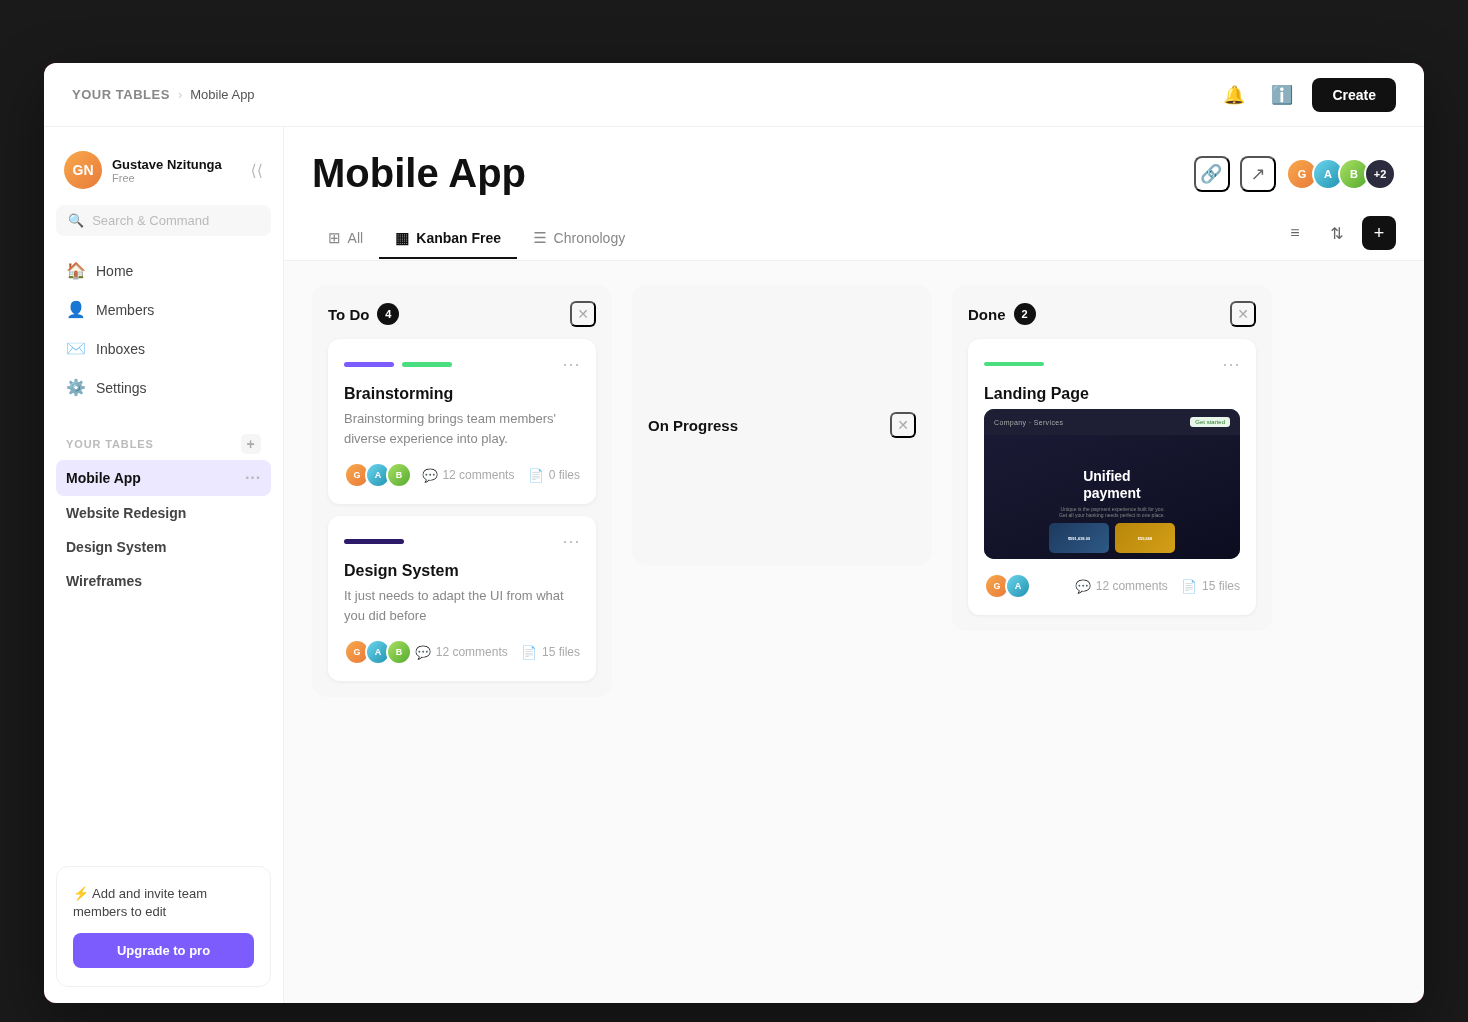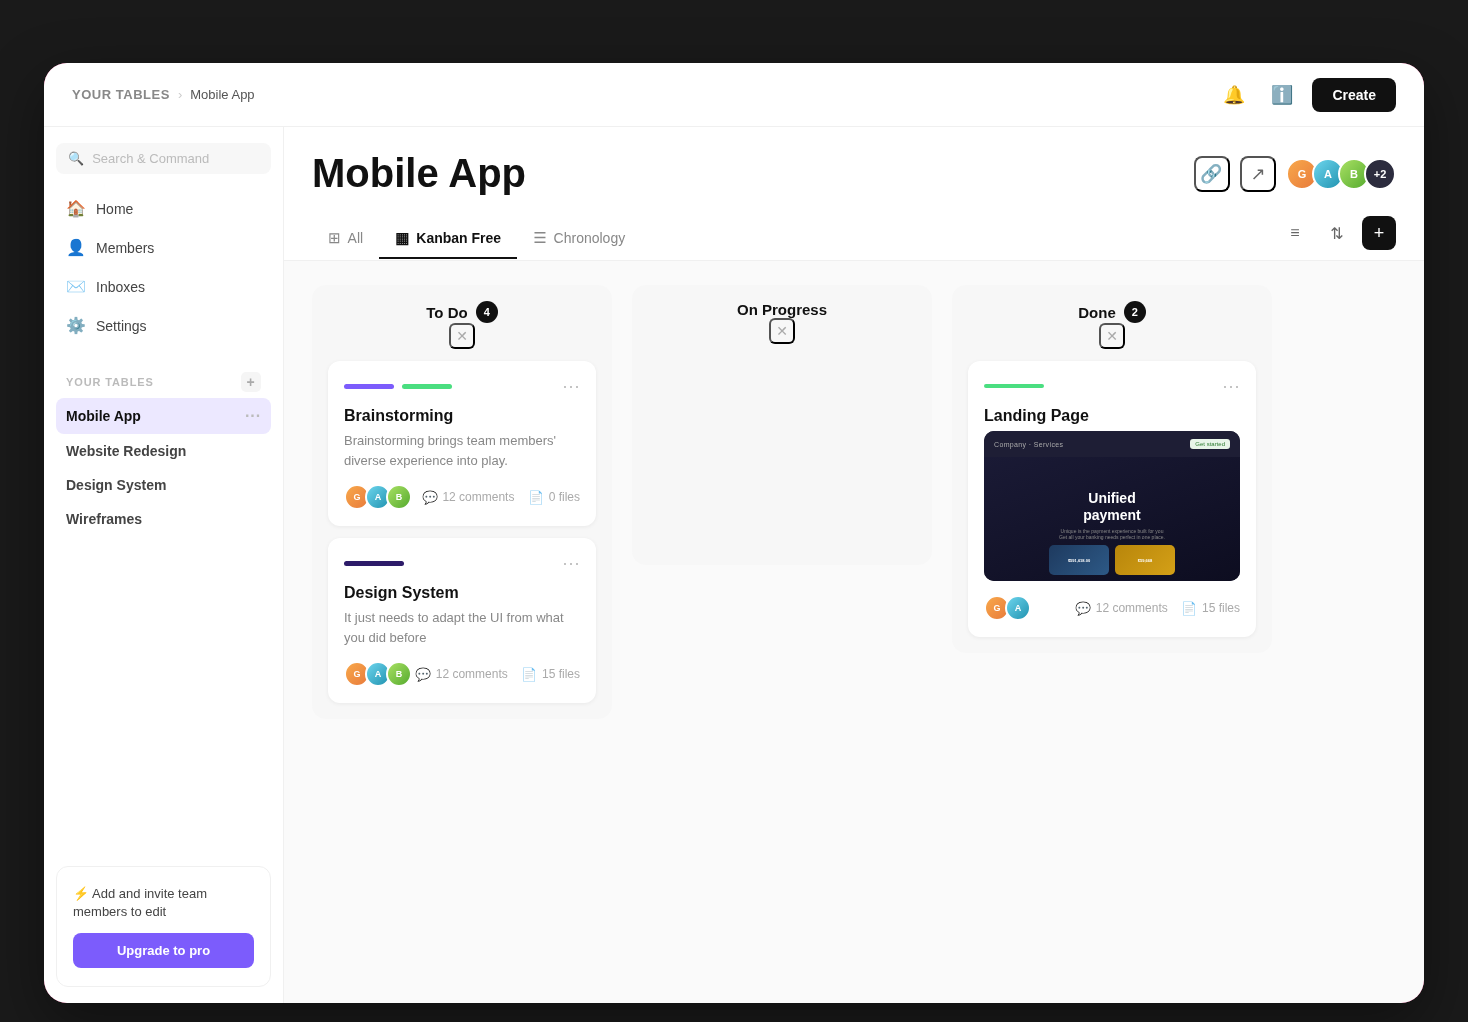--- a/index.html
+++ b/index.html
@@ -8,21 +8,21 @@
       display: flex;
       align-items: center;
       justify-content: center;
       min-height: 100vh;
       font-family: -apple-system, BlinkMacSystemFont, 'Segoe UI', sans-serif;
     }
     .app-window {
       width: 1380px;
       height: 940px;
       background: #be185d;
-      border-radius: 23px;
+      border-radius: 12px;
       overflow: hidden;
       display: flex;
       flex-direction: column;
       box-shadow: 0 20px 60px rgba(0,0,0,0.4);
       margin-top: 44px;
     }
     .layout {
       display: flex;
       flex: 1;
       overflow: hidden;
@@ -309,21 +309,20 @@
       flex-direction: column;
       gap: 12px;
     }
     .kanban-col-on-progress {
       min-height: 200px;
     }
     .col-header {
       display: flex;
       align-items: center;
       justify-content: space-between;
-      flex-direction: column;
     }
     .col-title-group {
       display: flex;
       align-items: center;
       gap: 8px;
     }
     .col-title {
       font-size: 15px;
       font-weight: 700;
       color: #111;
@@ -454,21 +453,21 @@
     }
     .preview-body {
       flex: 1;
       background: linear-gradient(160deg, #1a1a35 0%, #0d0d20 100%);
       display: flex;
       flex-direction: column;
       align-items: center;
       justify-content: center;
       position: relative;
     }
-    .preview-title { font-size: 14px; font-weight: 800; color: #fff; text-align: center; line-height: 1.2; margin-bottom: 4px; }
+    .preview-title { font-size: 14px; font-weight: 800; color: #fff; text-align: left; line-height: 1.2; margin-bottom: 4px; }
     .preview-sub { font-size: 5px; color: #888; text-align: center; margin-bottom: 8px; }
     .preview-cards-row {
       display: flex;
       gap: 6px;
       position: absolute;
       bottom: 6px;
     }
     .preview-card-mini {
       width: 60px; height: 30px;
       border-radius: 5px;
@@ -502,20 +501,28 @@
       <button class="header-icon-btn" title="Notifications">🔔</button>
       <button class="header-icon-btn" title="Info">ℹ️</button>
       <button class="create-btn">Create</button>
     </div>
   </div>
 
   <div class="layout">
 
     <div class="sidebar">
 
+      <div class="sidebar-user">
+        <div class="sidebar-avatar">GN</div>
+        <div class="sidebar-user-info">
+          <div class="sidebar-user-name">Gustave Nzitunga</div>
+          <div class="sidebar-user-plan">Free</div>
+        </div>
+        <div class="sidebar-collapse-btn">⟨⟨</div>
+      </div>
 
       <div class="sidebar-search">
         <span class="sidebar-search-icon">🔍</span>
         <span class="sidebar-search-text">Search &amp; Command</span>
       </div>
 
       <div class="sidebar-nav">
         <div class="sidebar-nav-item">
           <span class="nav-icon">🏠</span>
           <span>Home</span>
@@ -662,21 +669,21 @@
                 </div>
                 <div class="card-meta-item">
                   <span class="card-meta-icon">📄</span>
                   <span>15 files</span>
                 </div>
               </div>
             </div>
           </div>
         </div>
 
-        <div class="kanban-column kanban-col-on-progress" style="min-height:280px;">
+        <div class="kanban-column kanban-col-on-progress" style="min-height:280px;justify-content:center;">
           <div class="col-header">
             <div class="col-title-group">
               <span class="col-title">On Progress</span>
             </div>
             <button class="col-close-btn">✕</button>
           </div>
         </div>
 
         <div class="kanban-column" style="width:320px;">
           <div class="col-header">

